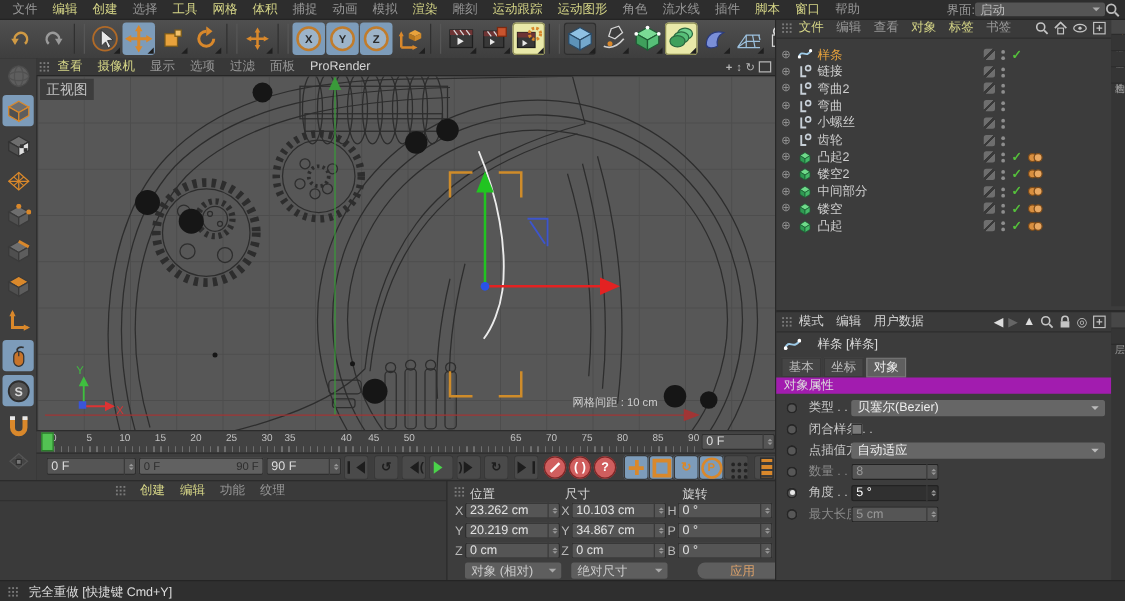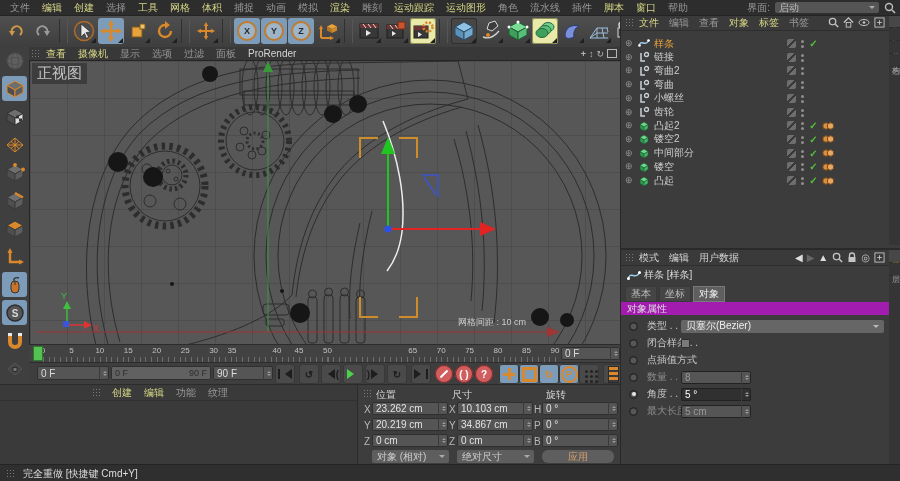--- a/index.html
+++ b/index.html
@@ -3,21 +3,21 @@
 <meta charset="utf-8">
 <style>
   html,body{margin:0;padding:0;background:#222;}
   #app{position:relative;width:900px;height:481px;background:#3b3b3b;overflow:hidden;
        font-family:"Liberation Sans",sans-serif;font-size:10px;color:#ccc;-webkit-font-smoothing:antialiased;}
   .grip{width:9px;height:9px;background-image:radial-gradient(#7a7a7a 32%,transparent 34%);background-size:3px 3px;flex:0 0 auto;}
   
   #menubar{position:absolute;left:0;top:0;right:0;height:15px;background:#2d2d2d;display:flex;align-items:center;padding-left:4px;border-bottom:1px solid #242424;z-index:5;}
   .mitem{padding:0 6px;line-height:15px;white-space:nowrap;cursor:default;}
   .tone-yellow{color:#d6d687;} .tone-gray{color:#979797;} .tone-white{color:#d5d5d5;}
-  #menubar-right{margin-left:auto;display:flex;align-items:center;gap:5px;padding-right:4px;}
+  #menubar-right{margin-left:auto;display:flex;align-items:center;padding-right:4px;}
   .dd{background:#555;border-radius:2px;height:11px;display:flex;align-items:center;color:#bbb;padding:0 4px;position:relative;}
   .dd .caret{margin-left:auto;width:0;height:0;border:3px solid transparent;border-top-color:#aaa;margin-top:3px;}
   #iface-dd{width:96px;}
   
   #toolbar{position:absolute;left:0;top:15px;width:620px;height:32px;background:linear-gradient(#505050,#3e3e3e);border-bottom:1px solid #2c2c2c;display:flex;align-items:center;padding:0 3px;gap:1px;}
   .tbtn{width:26px;height:26px;border-radius:3px;display:flex;align-items:center;justify-content:center;position:relative;flex:0 0 auto;}
   .tbtn.blue{background:#7d9cba;} .tbtn.yellow{background:#e9e9a9;box-shadow:inset 0 0 0 1px #8e8e55;}
   .tbtn.frame{box-shadow:inset 0 0 0 1px #2f2f2f;background:#464646;}
   .fly:after{content:"";position:absolute;right:1px;bottom:1px;border-style:solid;border-width:0 0 5px 5px;border-color:transparent transparent #1f1f1f transparent;}
   .tsep{width:7px;height:24px;border-left:1px solid #303030;border-right:1px solid #565656;margin:0 2px;flex:0 0 auto;}
@@ -27,21 +27,21 @@
   .lbtn{width:25px;height:25px;margin-bottom:3px;border-radius:3px;display:flex;align-items:center;justify-content:center;flex:0 0 auto;position:relative;}
   .lbtn.blue{background:#7d9cba;}
   
   #viewport{position:absolute;left:29px;top:47px;width:591px;height:297px;background:#3a3a3a;}
   #vp-menu{position:absolute;left:0;top:0;right:0;height:13px;background:#383838;border-bottom:1px solid #2c2c2c;display:flex;align-items:center;gap:0;padding-left:2px;}
   #vp-menu .mitem{line-height:13px;padding:0 6px;}
   #vp-corner{margin-left:auto;display:flex;gap:3px;padding-right:3px;color:#b5b5b5;font-size:9px;align-items:center;}
   #vp-canvas{position:absolute;left:0;top:13px;width:590px;height:284px;background:#575757;
      background-image:linear-gradient(#4d4d4d 1px,transparent 1px),linear-gradient(90deg,#4d4d4d 1px,transparent 1px);
      background-size:37px 37px;border:1px solid #262626;overflow:hidden;}
-  #vp-label{position:absolute;left:2px;top:2px;background:#3d3d3d;padding:1px 5px;color:#c5c5c5;font-size:15px;z-index:2;}
+  #vp-label{position:absolute;left:2px;top:2px;background:#3d3d3d;padding:1px 5px;color:#c5c5c5;font-size:11px;z-index:2;}
   #grid-label{position:absolute;left:428px;top:255px;color:#cfcfcf;font-size:9px;z-index:2;}
   
   #timeline{position:absolute;left:29px;top:344px;width:591px;height:18px;background:#424242;border-top:1px solid #2c2c2c;}
   .tick{position:absolute;top:1px;width:18px;text-align:center;color:#c2c2c2;font-size:8px;}
   #minor-ticks{position:absolute;left:14px;top:12px;width:513px;height:5px;
      background:repeating-linear-gradient(90deg,#6e6e6e 0 1px,transparent 1px 5.69px);}
   #playhead{position:absolute;left:4px;top:1px;width:8px;height:13px;background:#53c253;border:1px solid #2a7a2a;}
   #frame-spinner{position:absolute;left:532px;top:2px;width:55px;height:13px;}
   
   #transport{position:absolute;left:29px;top:362px;width:591px;height:22px;background:#3e3e3e;border-top:1px solid #2d2d2d;}
@@ -88,21 +88,21 @@
   .om-row{position:absolute;left:0;height:13px;width:100%;display:flex;align-items:center;}
   .om-expand{position:absolute;left:4px;color:#8f8f8f;font-size:9px;line-height:13px;}
   .om-ico{position:absolute;left:17px;width:12px;height:12px;}
   .om-name{position:absolute;left:33px;color:#cfcfcf;white-space:nowrap;}
   .om-name.sel{color:#e8a33c;}
   .om-vis{position:absolute;left:62%;width:9px;height:9px;border-radius:2px;background:linear-gradient(135deg,#6e6e6e 42%,#393939 42%,#393939 58%,#6e6e6e 58%);}
   .om-dots{position:absolute;left:calc(62% + 14px);top:3px;width:3px;height:3px;border-radius:50%;background:#8d8d8d;box-shadow:0 5px 0 #8d8d8d;}
   .om-check{position:absolute;left:calc(62% + 22px);color:#55c23b;font-weight:bold;font-size:10px;}
   .om-tag{position:absolute;left:calc(62% + 34px);width:14px;height:12px;}
   #am{position:absolute;left:0;top:233px;width:280px;height:216px;border-top:2px solid #2a2a2a;}
-  #am-objheader{position:absolute;left:6px;top:18px;display:flex;align-items:center;gap:3px;color:#dcdcdc;}
+  #am-objheader{position:absolute;left:6px;top:18px;display:flex;align-items:center;gap:13px;color:#dcdcdc;}
   #am-tabs{position:absolute;left:4px;top:36px;display:flex;gap:2px;}
   .am-tab{padding:1px 6px;background:#454545;box-shadow:inset 0 0 0 1px #393939;color:#bbb;}
   .am-tab.active{background:#5f5f5f;box-shadow:inset 0 0 0 1px #7a7a7a;color:#f0f0f0;}
   #am-section{position:absolute;left:0;top:52px;right:12px;height:13px;background:#a21caf;color:#dedede;padding-left:6px;line-height:13px;}
   .am-row{position:absolute;left:0;right:12px;height:16px;display:flex;align-items:center;}
   .am-radio{position:absolute;left:8px;width:9px;height:9px;border-radius:50%;background:#575757;box-shadow:inset 0 0 0 1.5px #262626;}
   .am-radio.keyed:after{content:"";position:absolute;left:2.5px;top:2.5px;width:4px;height:4px;border-radius:50%;background:#e8e8e8;}
   .am-label{position:absolute;left:26px;color:#c8c8c8;white-space:nowrap;}
   .am-row.disabled .am-label{color:#8a8a8a;}
   .am-dd{position:absolute;left:60px;width:198px;height:13px;background:#666;border-radius:2px;display:flex;align-items:center;padding-left:5px;color:#eee;}
@@ -709,21 +709,21 @@
       <span class="colabel" style="left: 176px; top: 35px;">P</span>
       <div class="cofld" style="left: 184px; top: 33px;">0 °<span class="stepper">
           <i class="up"></i>
           <i class="dn"></i>
         </span></div>
       <span class="colabel" style="left: 176px; top: 51px;">B</span>
       <div class="cofld" style="left: 184px; top: 49px;">0 °<span class="stepper">
           <i class="up"></i>
           <i class="dn"></i>
         </span></div>
-      <div class="cobtn" style="left: 184px; top: 65px; border-radius: 6px;">应用</div>
+      <div class="cobtn" style="left: 200px; top: 65px; border-radius: 6px;">应用</div>
     </div>
 
   <div id="rightpanel">
 
     <div id="om">
       <div class="pmenu">
         <span class="grip"></span>
         <div id="om-menu-items" style="display:flex;">
             <span class="mitem tone-yellow">文件</span>
             <span class="mitem tone-gray">编辑</span>
@@ -963,20 +963,21 @@
             <span class="am-dd">贝塞尔(Bezier)<span class="caret"></span></span>
           </div>
           <div class="am-row" style="top: 85px;">
             <span class="am-radio"></span>
             <span class="am-label">闭合样条 . .</span>
             <span class="am-check"></span>
           </div>
           <div class="am-row" style="top: 102px;">
             <span class="am-radio"></span>
             <span class="am-label">点插值方式 </span>
+            <span class="am-dd">自动适应<span class="caret"></span></span>
           </div>
           <div class="am-row disabled" style="top: 119px;">
             <span class="am-radio"></span>
             <span class="am-label">数量 . . . . . .</span>
             <span class="am-spin">8<span class="stepper">
                 <i class="up"></i>
                 <i class="dn"></i>
               </span></span>
           </div>
           <div class="am-row" style="top: 136px;">

